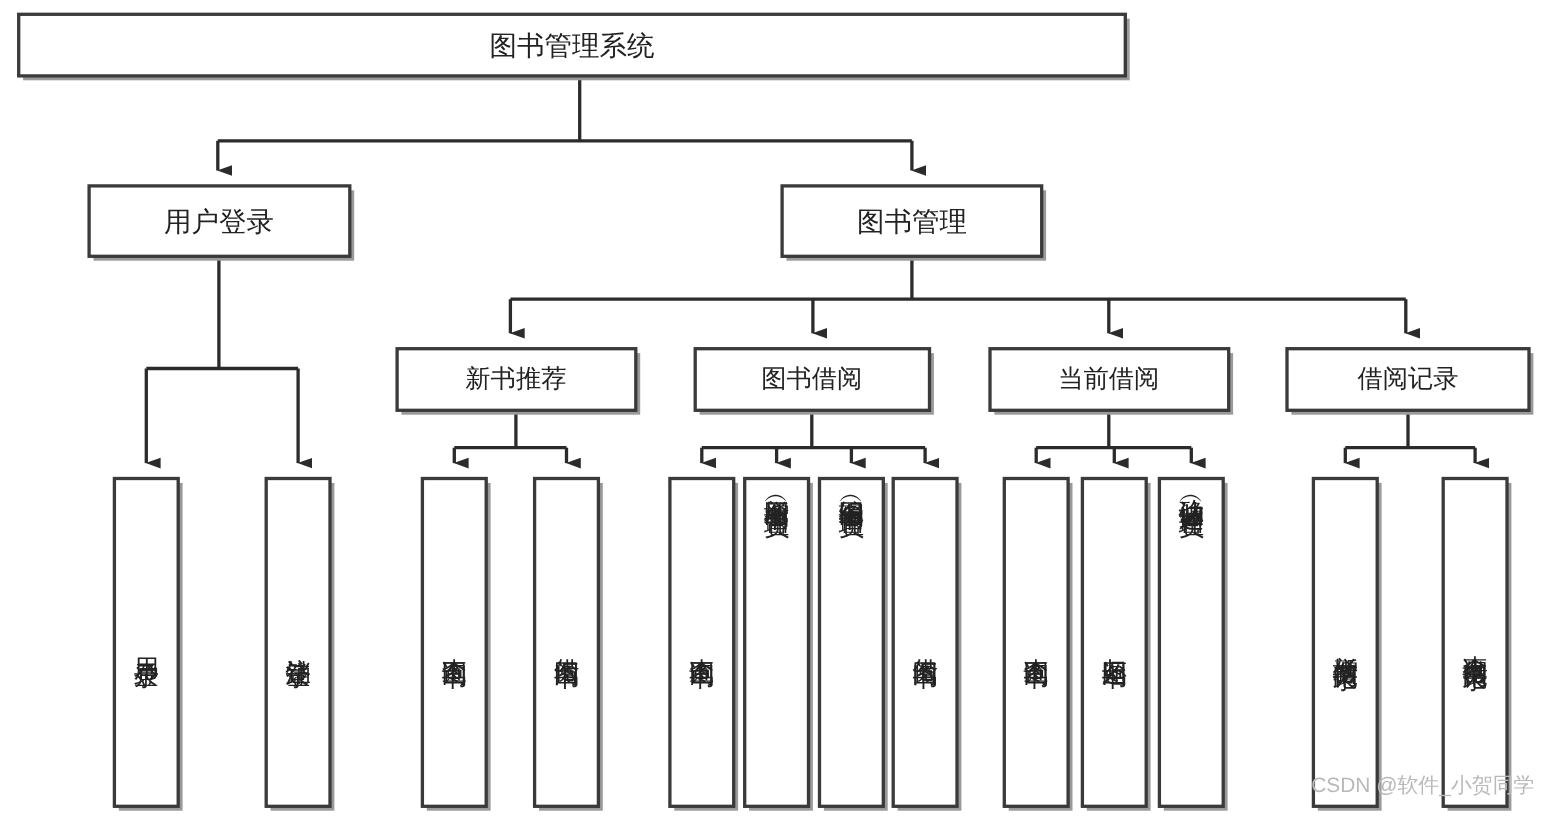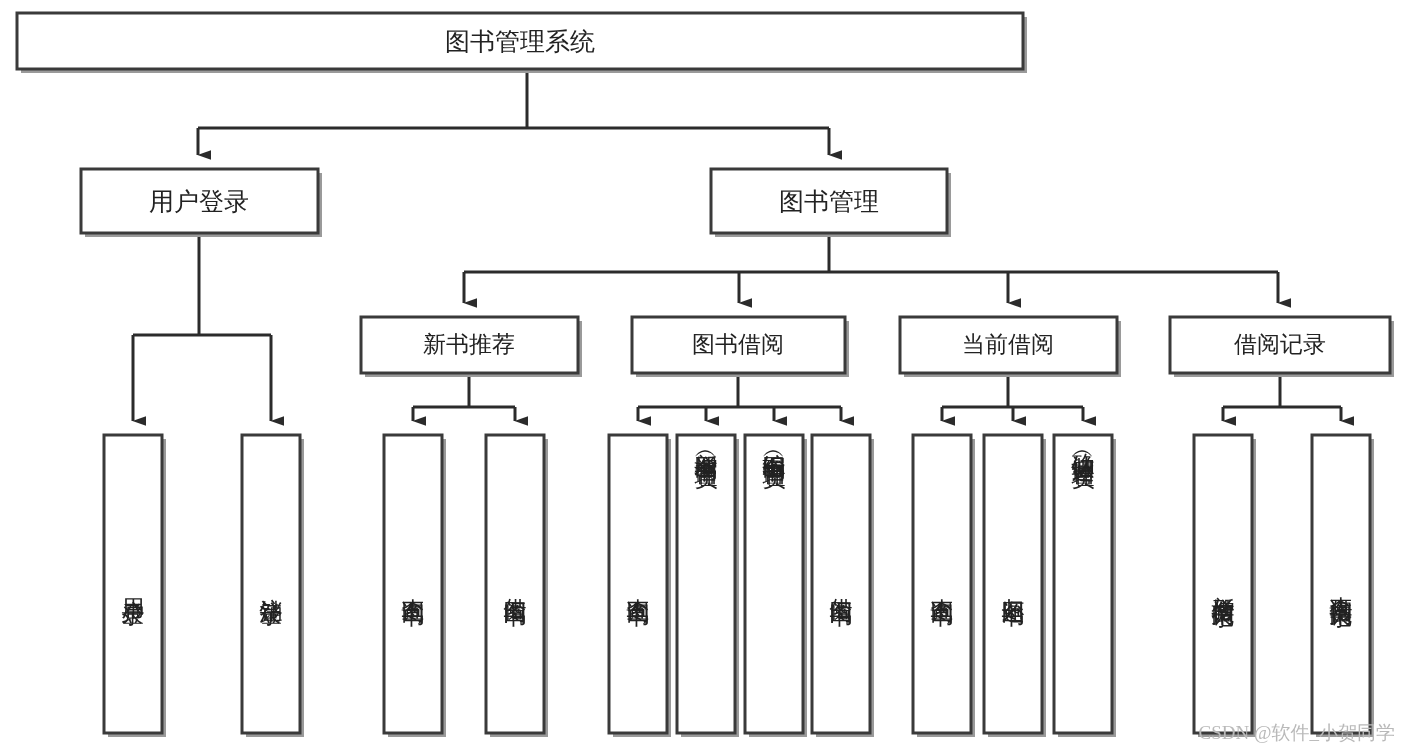--- a/index.html
+++ b/index.html
@@ -67,22 +67,22 @@
     font-size: 23px;
     line-height: 1.18;
     color: #222222;
     letter-spacing: 2px;
     white-space: nowrap;
     text-align: center;
   }
   .watermark {
     position: absolute;
     right: 10px;
-    bottom: 1px;
-    font-family: Liberation Serif, serif;
+    bottom: 20px;
+    font-family: Liberation Sans, sans-serif;
     font-size: 19px;
     color: #b9b9b9;
     white-space: nowrap;
     pointer-events: none;
   }
 </style>
 </head>
 <body>
 
 <div id="diagram-root">

